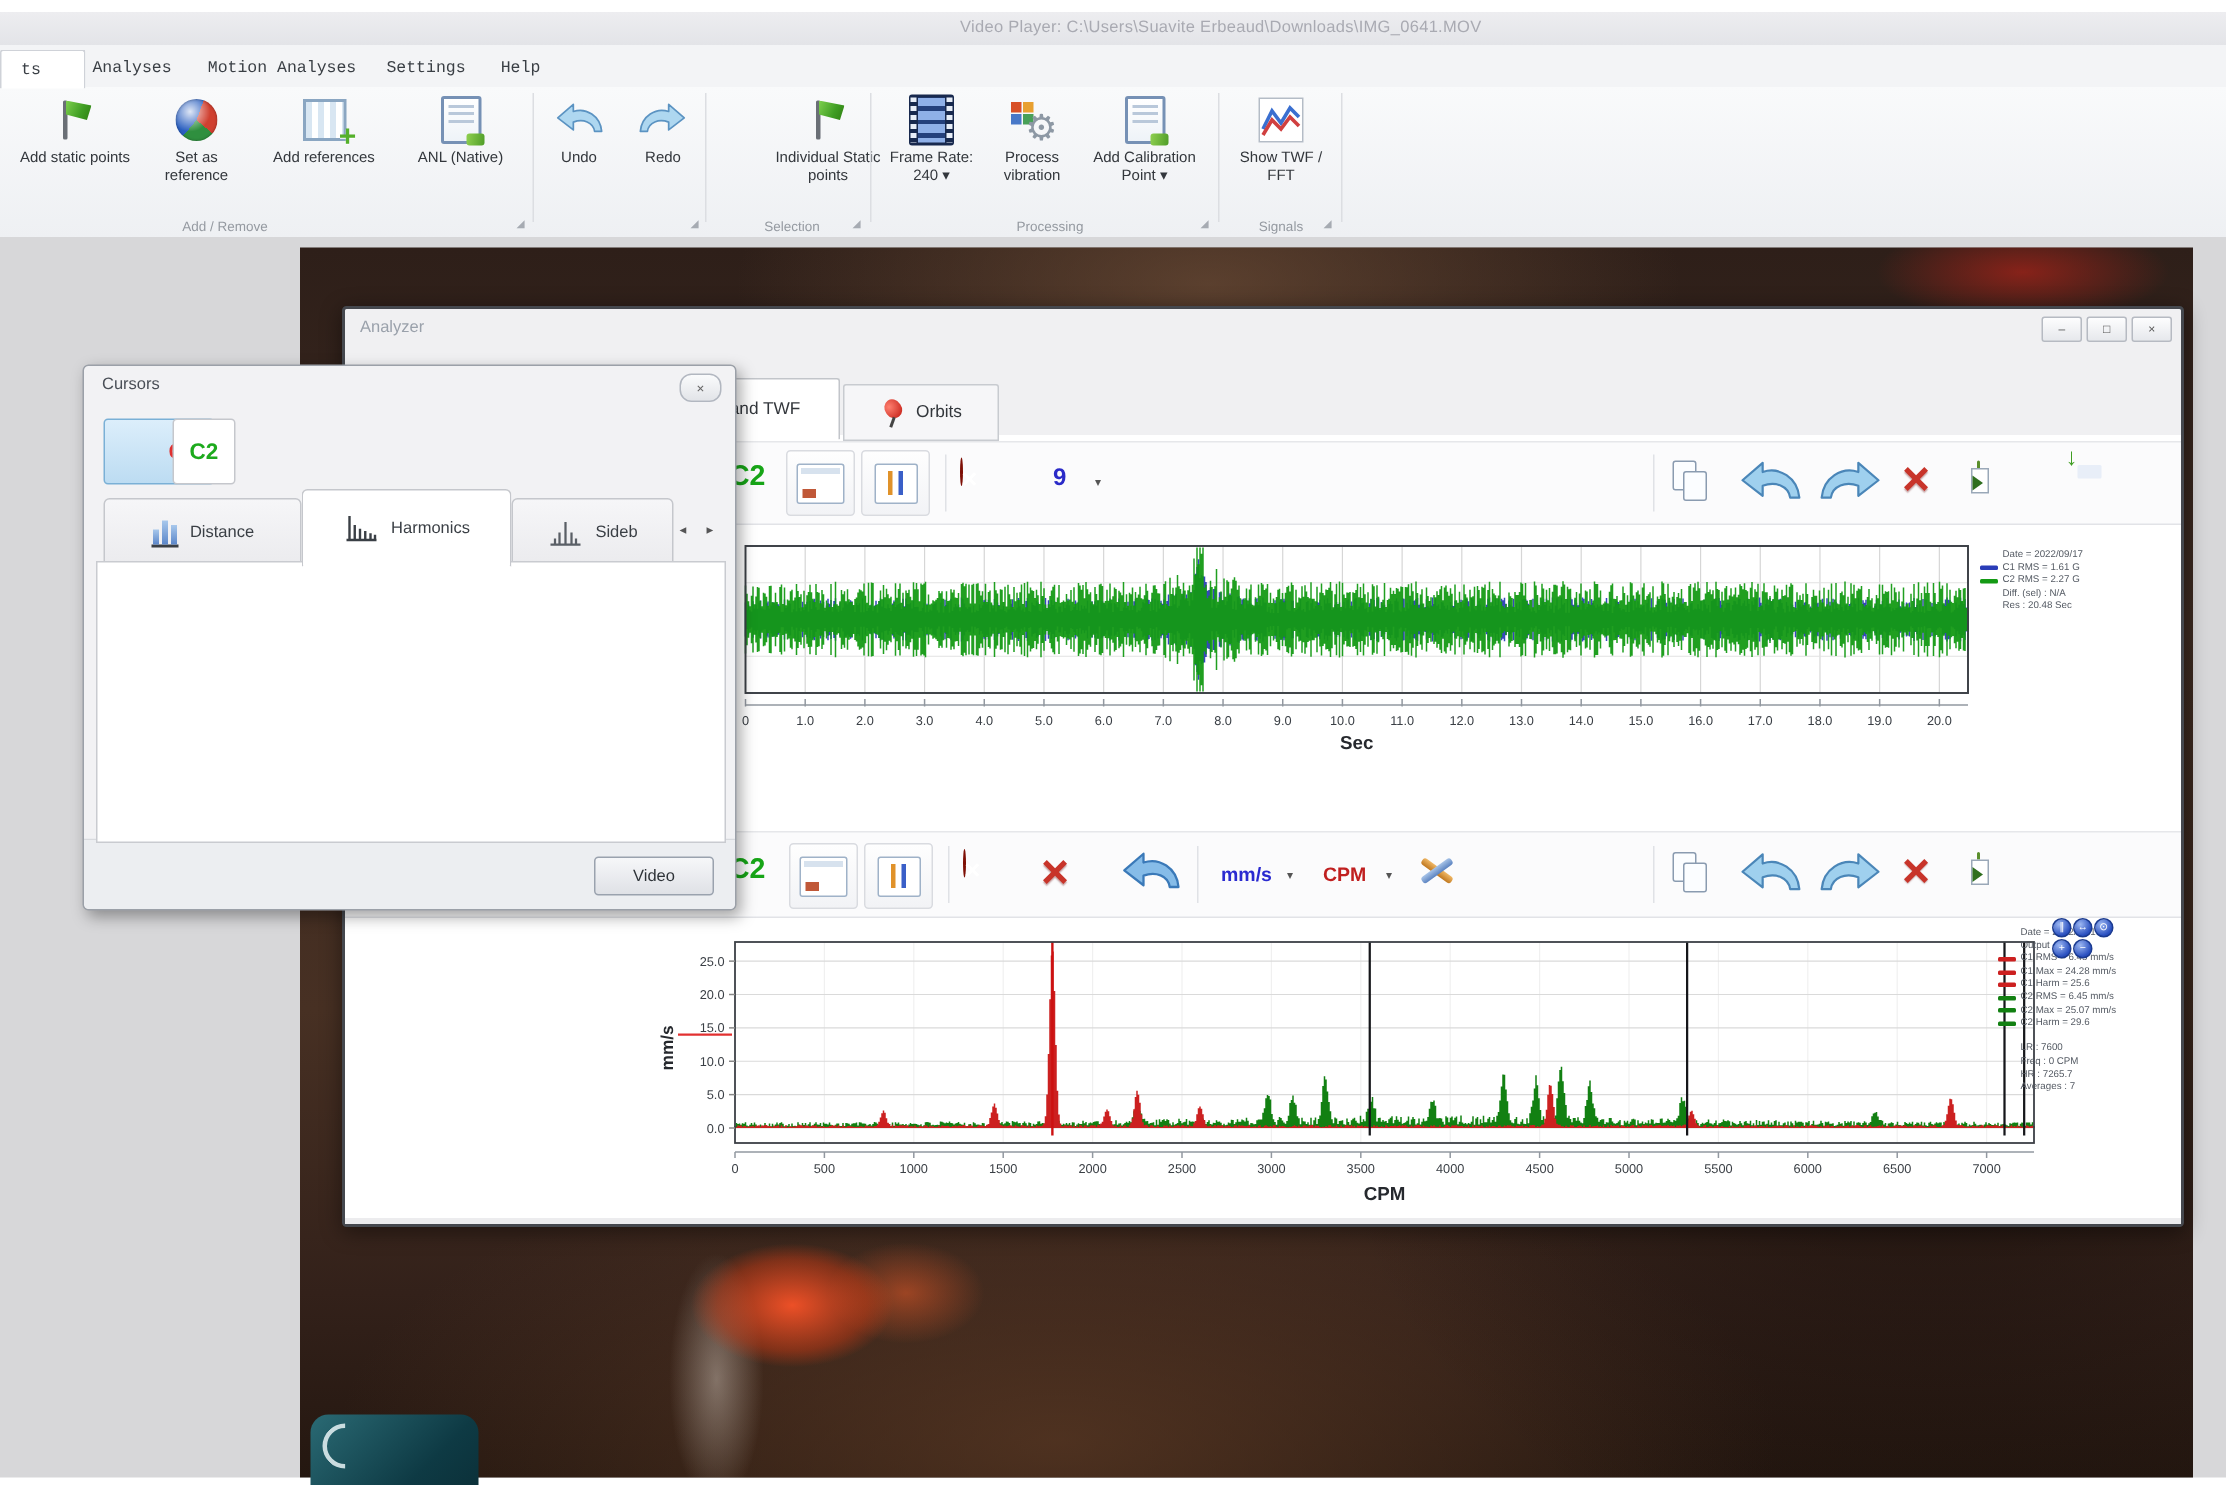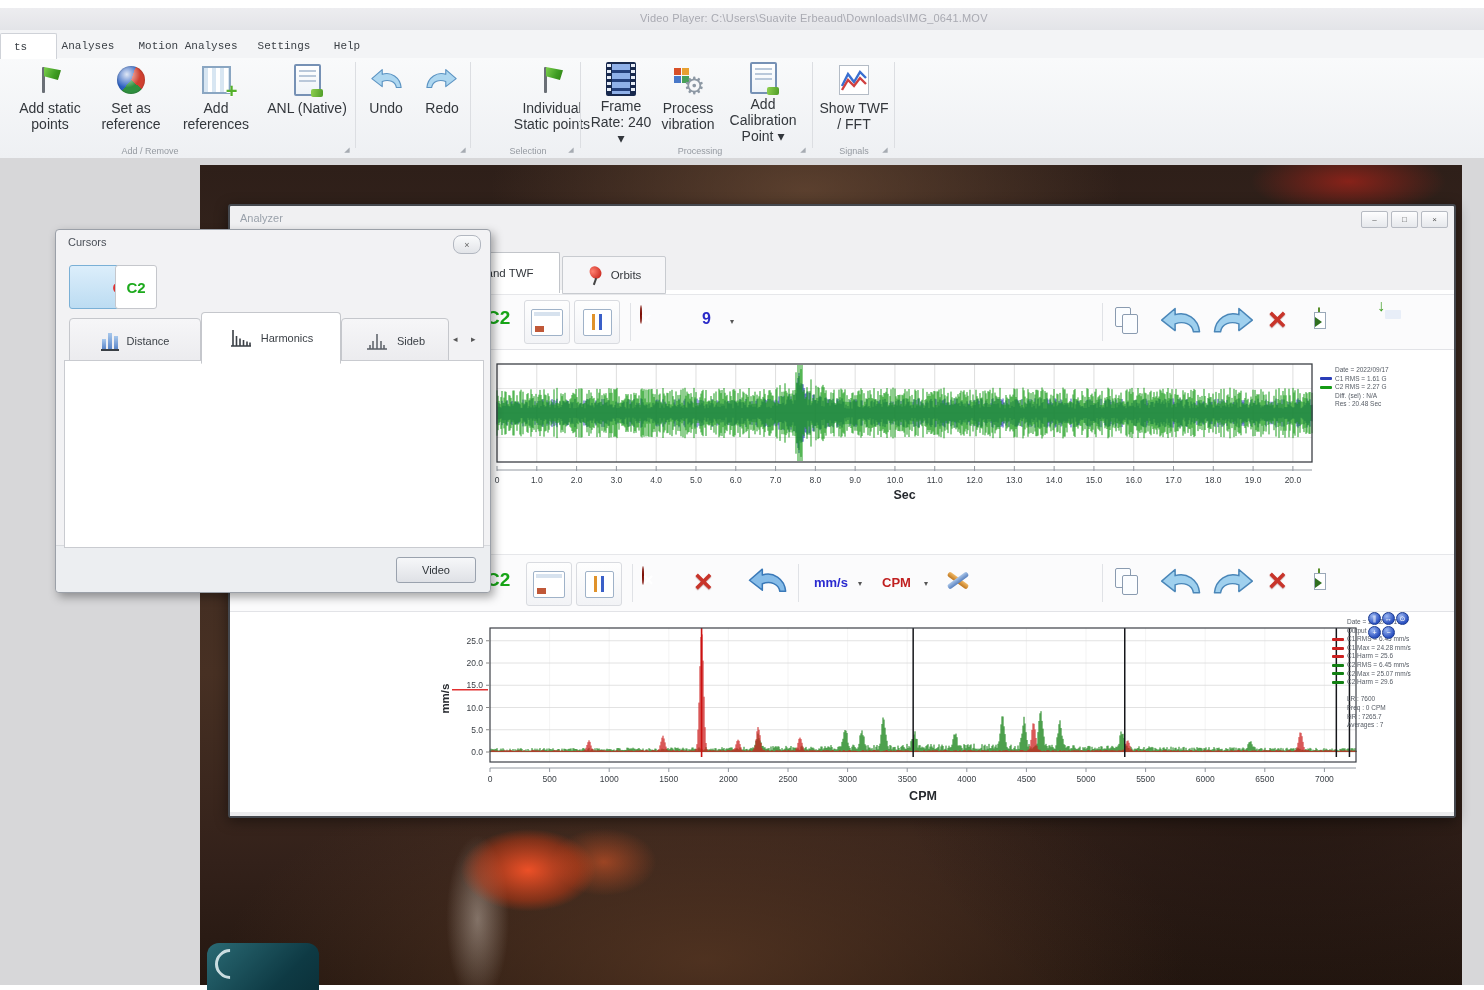--- a/index.html
+++ b/index.html
@@ -15,21 +15,21 @@
   #tabrow{left:0;top:30px;width:1484px;height:28px;background:#f3f4f6;}
   .rtab{position:absolute;top:3px;height:25px;display:flex;align-items:center;justify-content:center;
         font-size:11px;color:#3a3f45;font-family:Liberation Mono, monospace;}
   .rtab.active{background:#fff;border:1px solid #cfd2d8;border-bottom:none;border-radius:2px 2px 0 0;z-index:2;
         justify-content:flex-start;padding-left:13px;}
   #ribbonbody{left:0;top:58px;width:1484px;height:100px;background:linear-gradient(#f9fafb,#eef0f3);
         border-bottom:1px solid #d5d7db;}
   .rbtn{position:absolute;top:4px;height:80px;display:flex;flex-direction:column;align-items:center;
         justify-content:flex-start;gap:2px;cursor:default;}
   .ric{height:36px;display:flex;align-items:center;justify-content:center;}
-  .rlab{font-size:14px;line-height:1.15;text-align:center;color:#33373c;}
+  .rlab{font-size:10px;line-height:1.15;text-align:center;color:#33373c;}
   .gdiv{position:absolute;top:4px;height:86px;width:1px;background:#dcdee2;}
   .glabel{position:absolute;bottom:2px;font-size:9px;color:#959aa1;text-align:center;}
   .launcher{position:absolute;bottom:3px;width:10px;height:10px;font-size:7px;color:#a6abb2;line-height:10px;text-align:center;}
 
   
   .i-flag{position:relative;width:24px;height:30px;display:inline-block;}
   .i-flag .pole{position:absolute;left:4px;top:2px;width:2.5px;height:26px;background:#6a6f76;border-radius:1px;}
   .i-flag .banner{position:absolute;left:6px;top:2px;width:17px;height:13px;
         background:linear-gradient(115deg,#7ed04e,#3f9d23 60%,#2f7f12);
         clip-path:polygon(0 0,100% 25%,82% 100%,0 72%);}
@@ -139,21 +139,21 @@
   .lg-row{display:flex;align-items:center;gap:3px;white-space:nowrap;min-height:8.6px;}
   .lg-sw{width:12px;height:3px;border-radius:1px;flex:0 0 auto;}
   .zwrap{position:absolute;display:flex;flex-wrap:wrap;width:47px;gap:1px;z-index:4;}
   .zbtn{width:13px;height:13px;border-radius:50%;background:radial-gradient(circle at 35% 30%,#9db8f2,#2a50c0 70%);
         border:1px solid #1a3a90;color:#fff;font-size:7px;display:flex;align-items:center;justify-content:center;
         padding:0;line-height:1;font-family:"Liberation Sans",sans-serif;}
   .chartbox{position:absolute;z-index:2;}
   .abot{position:absolute;left:0;bottom:0;width:1224px;height:4px;background:#ececee;}
 
   
-  #cursors{left:55px;top:229px;width:434px;height:362px;background:#f2f2f4;border:1px solid #9ba0a8;
+  #cursors{left:55px;top:243px;width:434px;height:362px;background:#f2f2f4;border:1px solid #9ba0a8;
         border-radius:4px;z-index:50;box-shadow:3px 4px 10px rgba(0,0,0,.35);}
   #cursors .dtitle{position:absolute;left:12px;top:6px;font-size:11px;color:#4a4f57;}
   .dclose{position:absolute;right:9px;top:5px;width:26px;height:17px;background:linear-gradient(#fafbfc,#e2e4e8);
         border:1px solid #b2b7c0;border-radius:8px;font-size:9px;color:#666;display:flex;align-items:center;justify-content:center;}
   .cbtn{position:absolute;width:40px;height:42px;background:#fff;border:1px solid #c5c7cc;border-radius:3px;
         display:flex;align-items:center;justify-content:center;font-weight:bold;font-size:15px;}
   .cbtn.sel{background:linear-gradient(#dceefb,#bcdcf2);border:1px solid #7ab0d6;padding-left:32px;}
   .c1red{color:#e03030;}  .c2green{color:#1daa1d;}
   .dtab{position:absolute;background:linear-gradient(#f6f6f8,#ebebee);border:1px solid #c5c7cc;
         border-radius:4px 4px 0 0;display:flex;align-items:center;justify-content:center;gap:8px;

